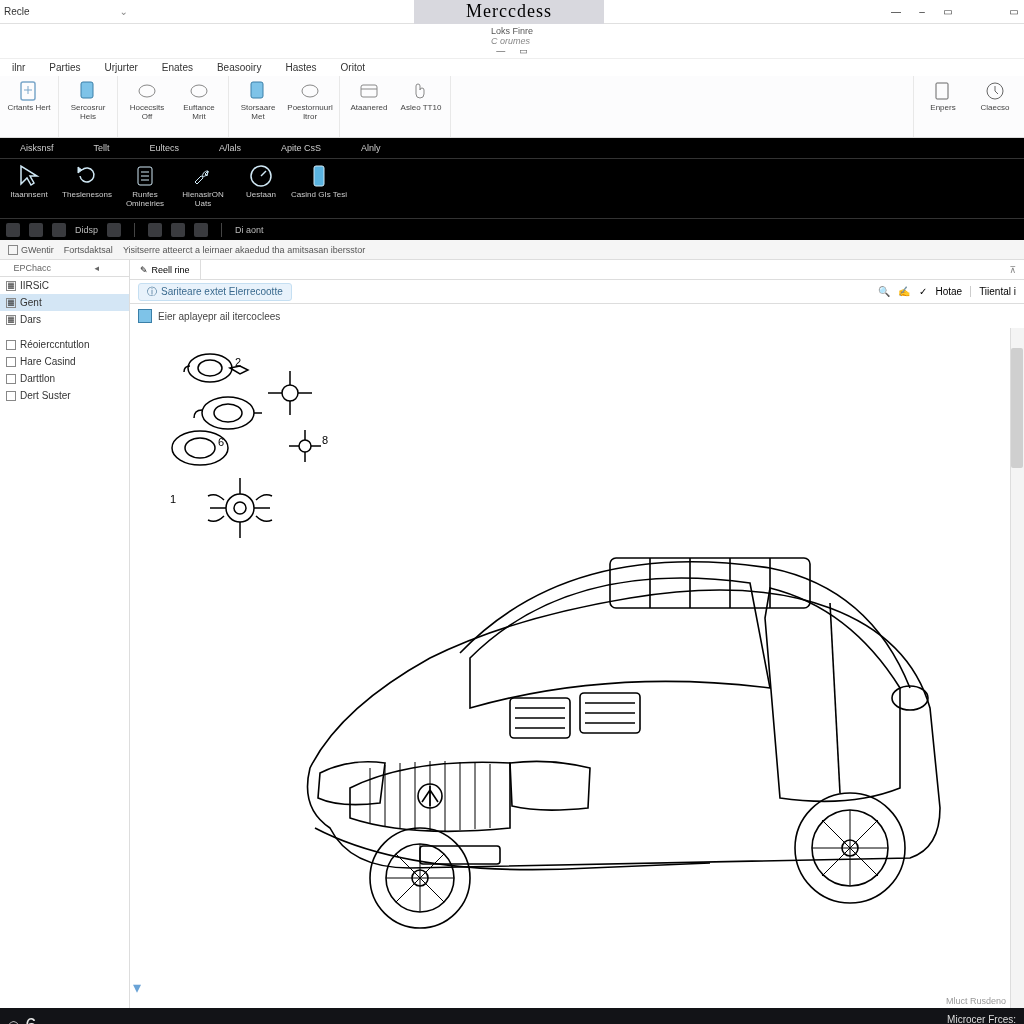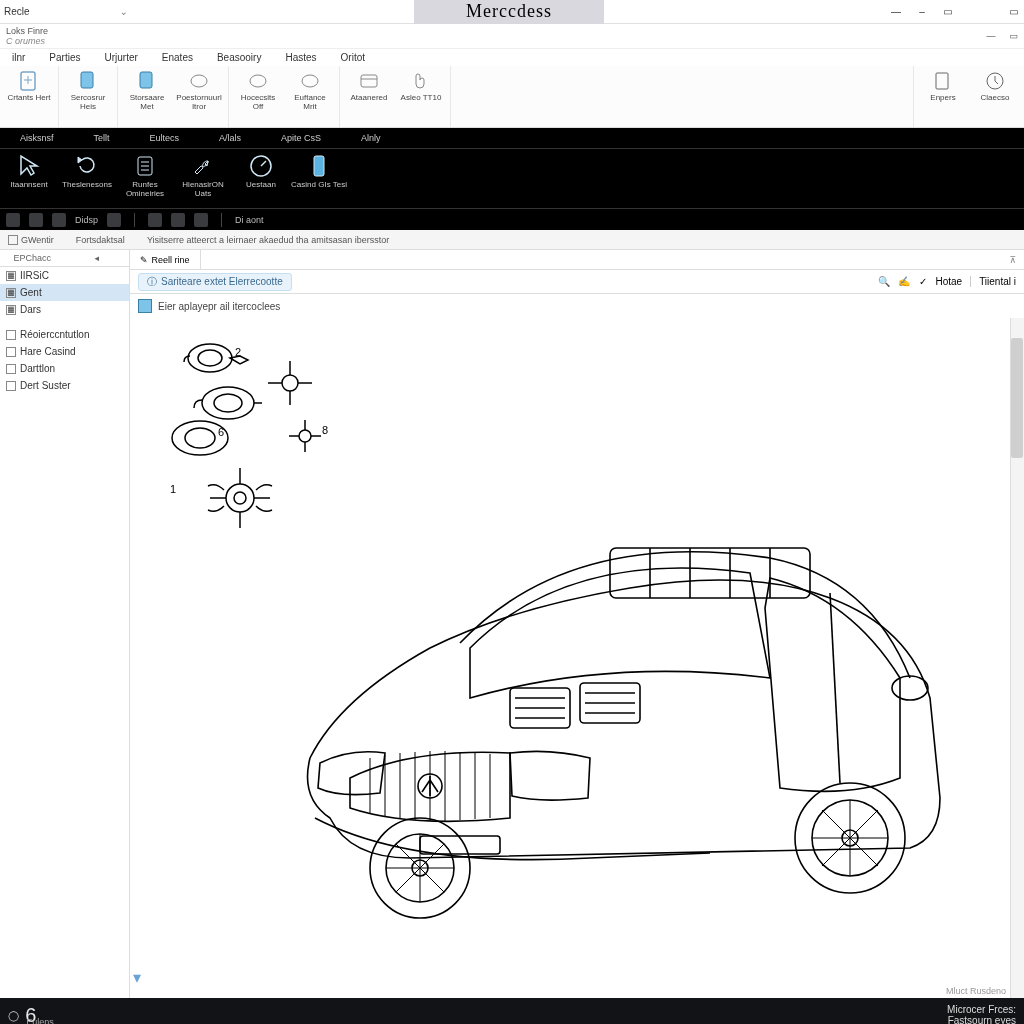--- a/index.html
+++ b/index.html
@@ -2,42 +2,42 @@
 <html><head>
 <meta charset="utf-8">
 <style>
   * { box-sizing: border-box; margin: 0; padding: 0; font-family: "Segoe UI", Tahoma, sans-serif; }
   html, body { width: 1024px; height: 1024px; overflow: hidden; background: #fff; }
   .titlebar { height: 24px; background: #fff; display: flex; align-items: center; font-size: 10px; color: #333; padding: 0 4px; border-bottom: 1px solid #e0e0e0; }
   .titlebar .title-center { flex: 1; text-align: center; }
   .titlebar .app-title { background: #d8d8de; display: inline-block; padding: 2px 52px; font-size: 18px; font-family: Georgia, serif; color: #000; letter-spacing: 1px; }
   .titlebar .win-controls { display: flex; gap: 14px; align-items: center; }
   .titlebar .win-btn { width: 12px; height: 12px; display: flex; align-items: center; justify-content: center; cursor: pointer; }
-  .subtitle { font-size: 9px; color: #555; padding: 2px 6px; display:flex; justify-content:space-between; align-items:center;}
+  .subtitle { font-size: 9px; color: #555; padding: 2px 6px; display:flex; justify-content:flex-start; align-items:center;flex-direction:column;}
   .subtitle .win-controls2 { display:flex; gap:14px; }
   .menubar { height: 18px; display: flex; gap: 24px; padding: 0 12px; font-size: 10px; color: #333; align-items: center; border-top: 1px solid #eee; }
   .menubar span { cursor: pointer; }
   .ribbon-light { background: #fcfcfd; display: flex; border-bottom: 1px solid #ddd; height: 62px; }
   .ribbon-group { display: flex; flex-direction: column; align-items: center; padding: 4px 6px; border-right: 1px solid #e8e8e8; }
   .ribbon-icons { display: flex; gap: 6px; }
   .ribbon-item { display: flex; flex-direction: column; align-items: center; width: 46px; font-size: 8px; color: #444; cursor: pointer; text-align: center; line-height: 1.1; }
   .ribbon-item svg { width: 22px; height: 22px; margin-bottom: 2px; }
   .ribbon-right { margin-left: auto; border-left: 1px solid #e8e8e8; border-right: none; }
 
   .ribbon-dark { background: #000000; color: #ddd; }
   .ribbon-dark .tabrow { display: flex; height: 20px; font-size: 9px; align-items: center; }
   .ribbon-dark .tabrow span { padding: 0 20px; cursor: pointer; color: #ccc; }
   .ribbon-dark .toolrow { display: flex; height: 60px; border-top: 1px solid #333; }
   .dark-item { display: flex; flex-direction: column; align-items: center; width: 58px; font-size: 8px; color: #ccc; cursor: pointer; padding-top: 4px; text-align:center; line-height:1.1;}
   .dark-item svg { width: 26px; height: 26px; margin-bottom: 2px; stroke: #d0e8f5; }
   .ribbon-dark .small-toolbar { display: flex; height: 22px; border-top: 1px solid #333; align-items: center; padding: 0 6px; gap: 9px; font-size: 9px; color: #bbb; }
   .small-toolbar .sep { width:1px; height:14px; background:#444; margin:0 4px; }
   .small-btn { width:14px; height:14px; background:#3a3b3f; border-radius:2px; cursor:pointer; }
 
-  .infobar { height: 20px; background: #f5f5f5; border-bottom: 1px solid #ddd; display: flex; align-items: center; font-size: 9px; color: #555; padding: 0 8px; gap: 22px; }
+  .infobar { height: 20px; background: #f5f5f5; border-bottom: 1px solid #ddd; display: flex; align-items: center; font-size: 9px; color: #555; padding: 0 8px; gap: 10px; }
   .infobar .ib-btn { display:flex; align-items:center; gap:3px; cursor:pointer; }
 
   .workspace { display: flex; height: 748px; }
   .sidebar { width: 130px; background: #fff; border-right: 1px solid #ddd; font-size: 10px; }
   .sidebar .side-tabs { display:flex; border-bottom:1px solid #ddd; }
   .sidebar .side-tabs span { flex:1; text-align:center; padding:3px 0; font-size:9px; color:#666; cursor:pointer; }
   .sidebar ul { list-style: none; }
   .sidebar li { padding: 3px 6px; display: flex; align-items: center; gap: 4px; cursor: pointer; color:#333;}
   .sidebar li.active { background: #d4e6f5; }
   .sidebar li .tree-icon { width: 10px; height: 10px; border: 1px solid #888; display: inline-block; font-size:8px; line-height:8px; text-align:center;}
@@ -123,45 +123,45 @@
             <rect x="4" y="2" width="12" height="16" rx="2" fill="#7ec3e8" stroke="#3a7fa8"></rect>
           </svg>
         <span>Sercosrur Heis</span>
       </div>
     </div>
   </div>
   <div class="ribbon-group">
     <div class="ribbon-icons">
       <div class="ribbon-item">
         <svg>
+            <ellipse cx="11" cy="11" rx="8" ry="6" fill="none" stroke="#888"></ellipse>
+          </svg>
+        <span>Hocecsits Off</span>
+      </div>
+      <div class="ribbon-item">
+        <svg>
+            <ellipse cx="11" cy="11" rx="8" ry="6" fill="none" stroke="#888"></ellipse>
+          </svg>
+        <span>Euftance Mrit</span>
+      </div>
+    </div>
+  </div>
+  <div class="ribbon-group">
+    <div class="ribbon-icons">
+      <div class="ribbon-item">
+        <svg>
             <rect x="4" y="2" width="12" height="16" rx="2" fill="#7ec3e8" stroke="#3a7fa8"></rect>
           </svg>
         <span>Storsaare Met</span>
       </div>
       <div class="ribbon-item">
         <svg>
             <ellipse cx="11" cy="11" rx="8" ry="6" fill="none" stroke="#888"></ellipse>
           </svg>
         <span>Poestornuurl Itror</span>
-      </div>
-    </div>
-  </div>
-  <div class="ribbon-group">
-    <div class="ribbon-icons">
-      <div class="ribbon-item">
-        <svg>
-            <ellipse cx="11" cy="11" rx="8" ry="6" fill="none" stroke="#888"></ellipse>
-          </svg>
-        <span>Hocecsits Off</span>
-      </div>
-      <div class="ribbon-item">
-        <svg>
-            <ellipse cx="11" cy="11" rx="8" ry="6" fill="none" stroke="#888"></ellipse>
-          </svg>
-        <span>Euftance Mrit</span>
       </div>
     </div>
   </div>
   <div class="ribbon-group">
     <div class="ribbon-icons">
       <div class="ribbon-item">
         <svg>
             <rect x="3" y="5" width="16" height="12" rx="2" fill="none" stroke="#888"></rect>
             <path d="M3 9h16" stroke="#888"></path>
           </svg>

